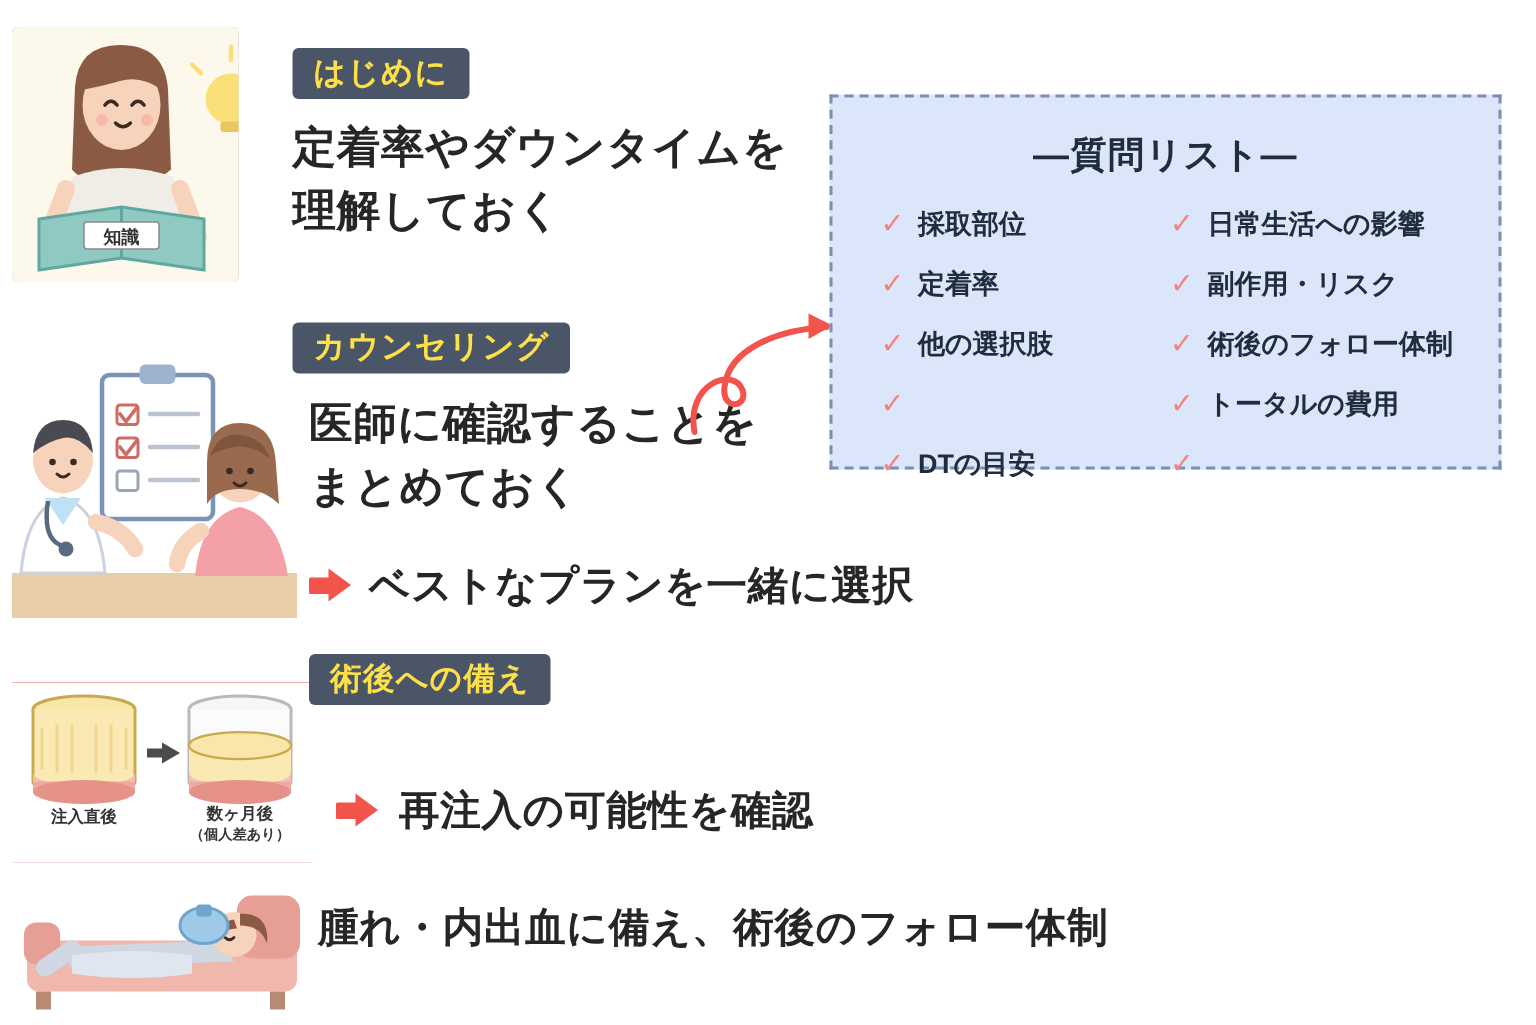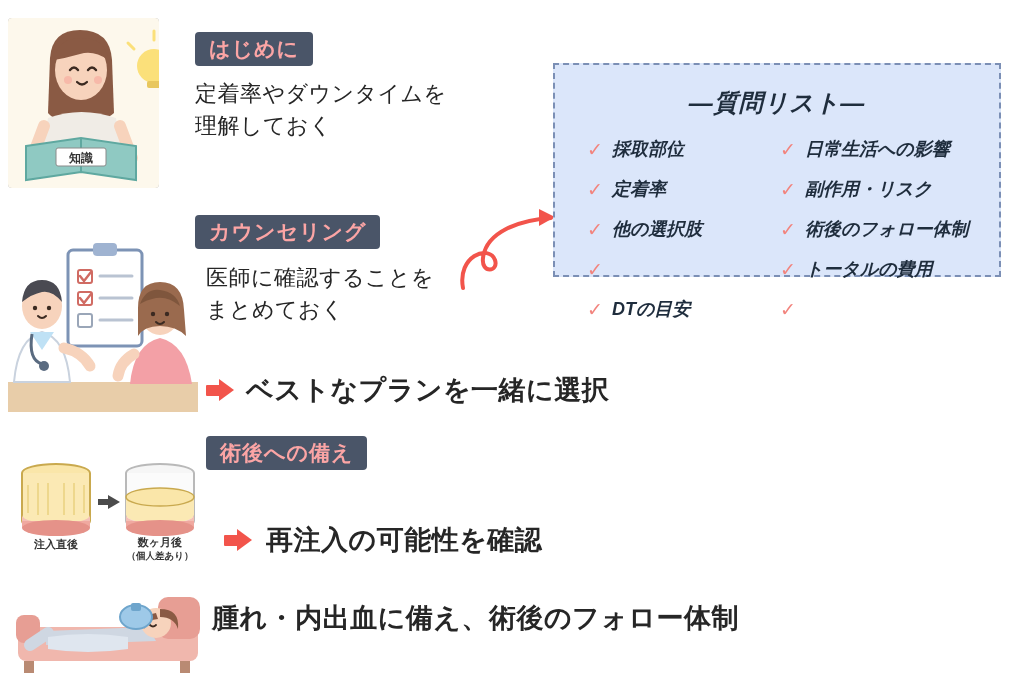--- a/index.html
+++ b/index.html
@@ -14,34 +14,34 @@
     overflow: hidden;
     font-family: "Liberation Sans", "DejaVu Sans", sans-serif;
     color: #2b2b2b;
   }
 
   .abs { position: absolute; }
 
   
   .badge {
     background: #4a5568;
-    color: #fca5a5;
+    color: #fde047;
     font-size: 21px;
     font-weight: bold;
     letter-spacing: 1px;
     padding: 5px 14px 6px 14px;
     border-radius: 4px;
     display: inline-block;
     line-height: 1.1;
     white-space: nowrap;
   }
 
   .headline {
-    font-size: 22px;
-    font-weight: normal;
+    font-size: 29px;
+    font-weight: bold;
     line-height: 1.45;
     color: #262626;
     letter-spacing: 0.5px;
     white-space: pre-line;
   }
 
   .subline {
     font-size: 27px;
     font-weight: bold;
     color: #262626;
@@ -73,25 +73,24 @@
     border-top: 11px solid transparent;
     border-bottom: 11px solid transparent;
     border-left: 15px solid #f2544b;
   }
 
   
   #question-panel {
     left: 553px;
     top: 63px;
     width: 448px;
-    height: 214px;
+    height: 250px;
     background: #dbe6fa;
     border: 2px dashed #7b8fb5;
     box-sizing: border-box;
-    font-style: italic;
   }
   #question-panel .panel-title {
     text-align: center;
     font-size: 24px;
     font-weight: bold;
     color: #1f2d3d;
     margin-top: 22px;
     letter-spacing: 1px;
   }
   .q-grid {

